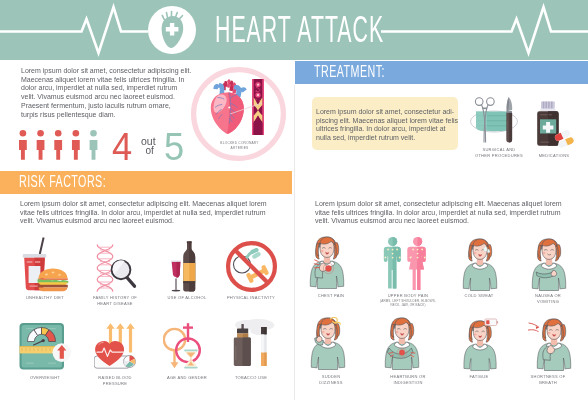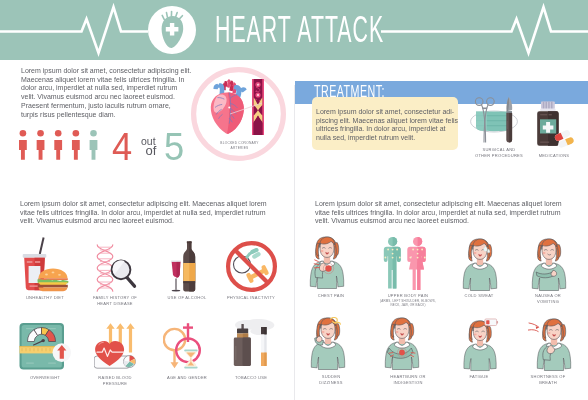--- a/index.html
+++ b/index.html
@@ -10,21 +10,21 @@
   
   .hdr{position:absolute;left:0;top:0;width:588px;height:60px;background:#9cc4b8;}
   .hdr svg{position:absolute;left:0;top:0;}
   .hdr-title{position:absolute;left:215px;top:13px;font-size:36px;
       color:#fff;font-weight:400;line-height:34px;white-space:nowrap;
       font-family:"Liberation Sans",sans-serif;text-transform:uppercase;
       transform:scaleX(.592);transform-origin:left top;letter-spacing:1.7px;}
   .logo{position:absolute;left:148px;top:5.5px;width:48px;height:48px;}
 
   
-  .bar{position:absolute;height:22px;margin-top:20px;}
+  .bar{position:absolute;height:22px;}
   .bar .lbl{position:absolute;left:18.5px;top:2.3px;color:#fff;font-size:17px;
       line-height:17px;white-space:nowrap;
       font-weight:400;transform:scaleX(.63);transform-origin:left top;letter-spacing:.7px;}
 
   .para{position:absolute;color:#5f6066;font-size:7px;line-height:8.7px;}
 
   .cap{position:absolute;color:#76767e;font-size:4.05px;line-height:6px;
        text-align:center;letter-spacing:.26px;}
   .cap2{position:absolute;color:#7b7b83;font-size:3.0px;line-height:4px;
        text-align:center;letter-spacing:.15px;}
@@ -32,21 +32,21 @@
        text-align:center;letter-spacing:.2px;}
 
   .icon{position:absolute;}
   .icon svg{display:block;}
 
   .stat-num{position:absolute;left:112px;top:127px;font-size:39px;color:#de5b55;
       font-weight:400;line-height:39px;transform:scaleX(.93);transform-origin:left top;}
   .stat-tot{position:absolute;left:164px;top:127px;font-size:39px;color:#96c4b5;
       font-weight:400;line-height:39px;transform:scaleX(.93);transform-origin:left top;}
   .stat-out{position:absolute;left:141px;top:136px;font-size:10.5px;color:#58585f;line-height:10.5px;}
-  .stat-of{position:absolute;left:145.5px;top:146px;font-size:13px;color:#58585f;line-height:10.5px;}
+  .stat-of{position:absolute;left:145.5px;top:146px;font-size:10px;color:#58585f;line-height:10.5px;}
 </style>
 </head>
 <body>
 
 <div class="page">
 
   <div class="hdr">
     <svg width="588" height="60" viewBox="0 0 588 60">
       <path d="M0 31.5 H81.5 L86.5 19 L98.5 53 L113.5 7 L121 31.5 H148" fill="none" stroke="#ffffff" stroke-width="2.6" stroke-linejoin="miter"></path>
       <path d="M381 31.5 H511.5 L516.5 19 L528.5 53 L543.5 7 L551 31.5 H588" fill="none" stroke="#ffffff" stroke-width="2.6" stroke-linejoin="miter"></path>
@@ -248,20 +248,23 @@
         <rect x="21" y="38.2" width="16" height="6.6" rx="3.3" fill="#f3f4f6"></rect>
         <path d="M33.7 38.2 a3.3 3.3 0 0 1 0 6.6 h-4.2 v-6.6 z" fill="#f3b44c"></path>
       </g>
     </svg>
   </div>
 
   <div class="cap" style="left:459px;top:147px;width:80px;">SURGICAL AND</div>
   <div class="cap" style="left:459px;top:153px;width:80px;">OTHER PROCEDURES</div>
   <div class="cap" style="left:514px;top:153px;width:80px;">MEDICATIONS</div>
 
+  <div class="bar" style="left:0px;top:171px;width:292px;height:22.6px;background:#fbb15c;">
+    <div class="lbl">RISK FACTORS:</div>
+  </div>
   <div class="para" style="left:20px;top:200px;width:252px;">
       <div>Lorem ipsum dolor sit amet, consectetur adipiscing elit. Maecenas aliquet lorem</div>
       <div>vitae felis ultrices fringilla. In dolor arcu, imperdiet at nulla sed, imperdiet rutrum</div>
       <div>velit. Vivamus euismod arcu nec laoreet euismod.</div>
     </div>
 
   <div class="para" style="left:315px;top:200px;width:252px;">
       <div>Lorem ipsum dolor sit amet, consectetur adipiscing elit. Maecenas aliquet lorem</div>
       <div>vitae felis ultrices fringilla. In dolor arcu, imperdiet at nulla sed, imperdiet rutrum</div>
       <div>velit. Vivamus euismod arcu nec laoreet euismod.</div>

